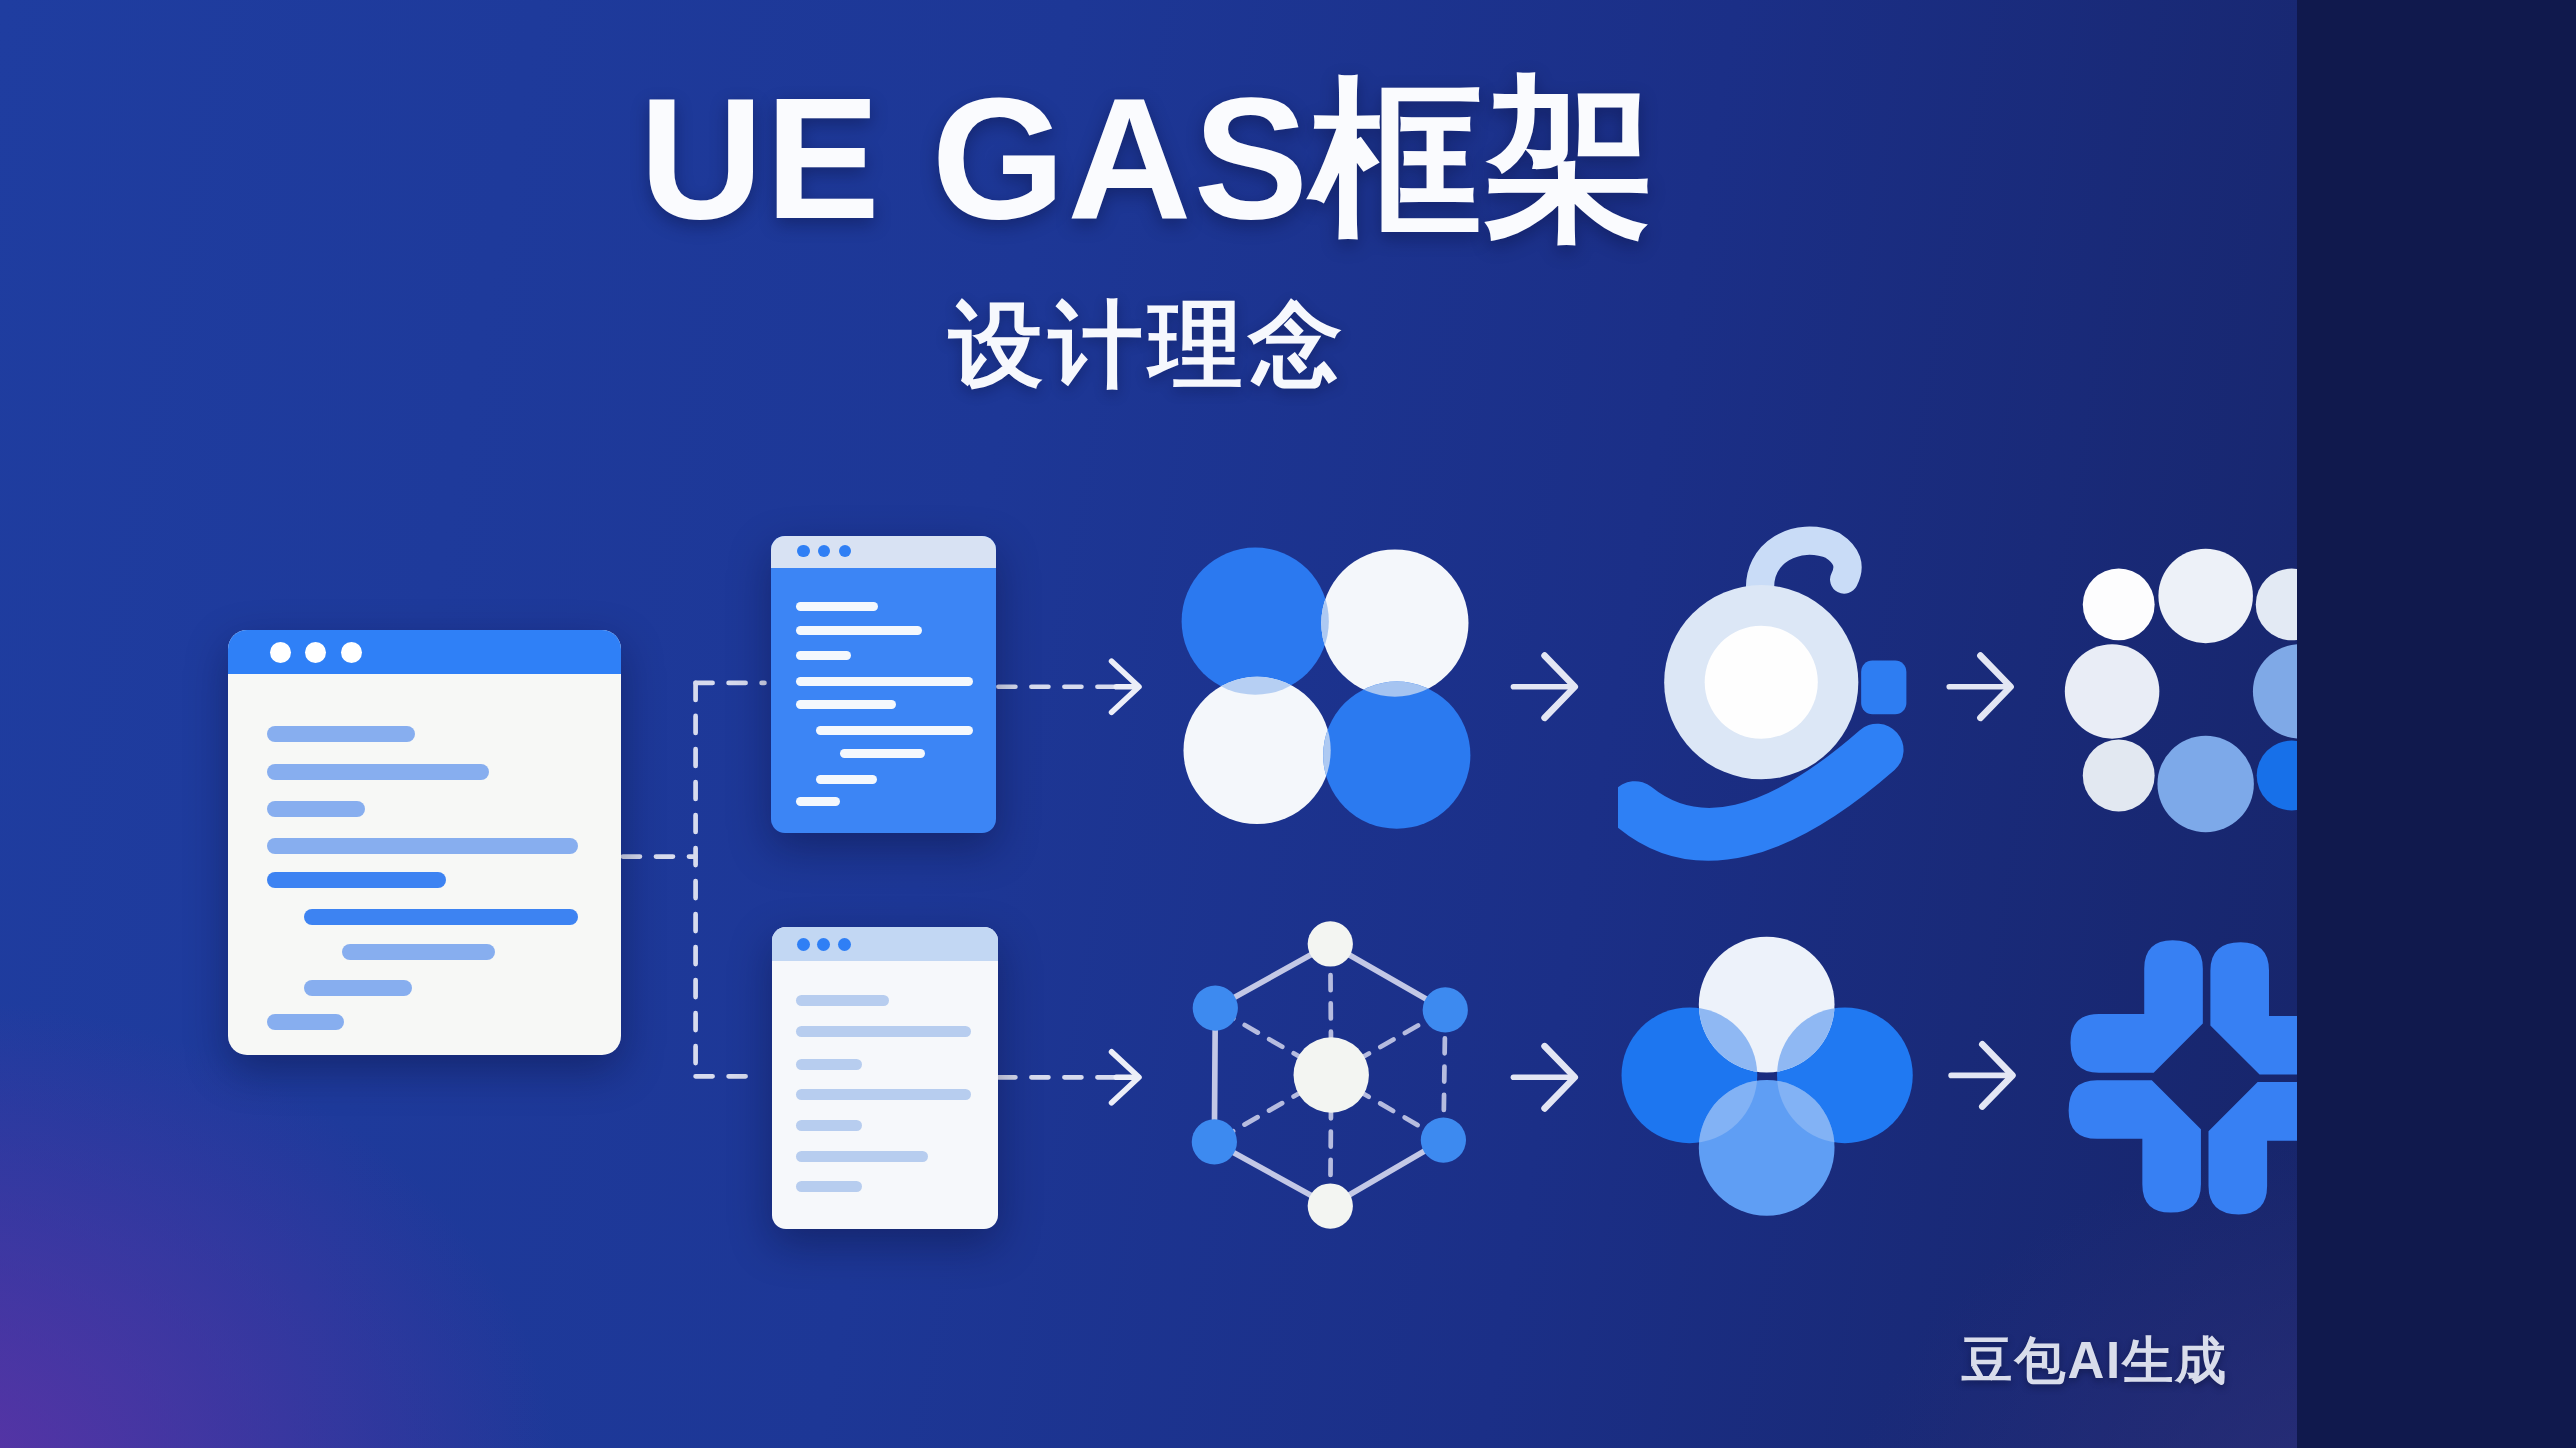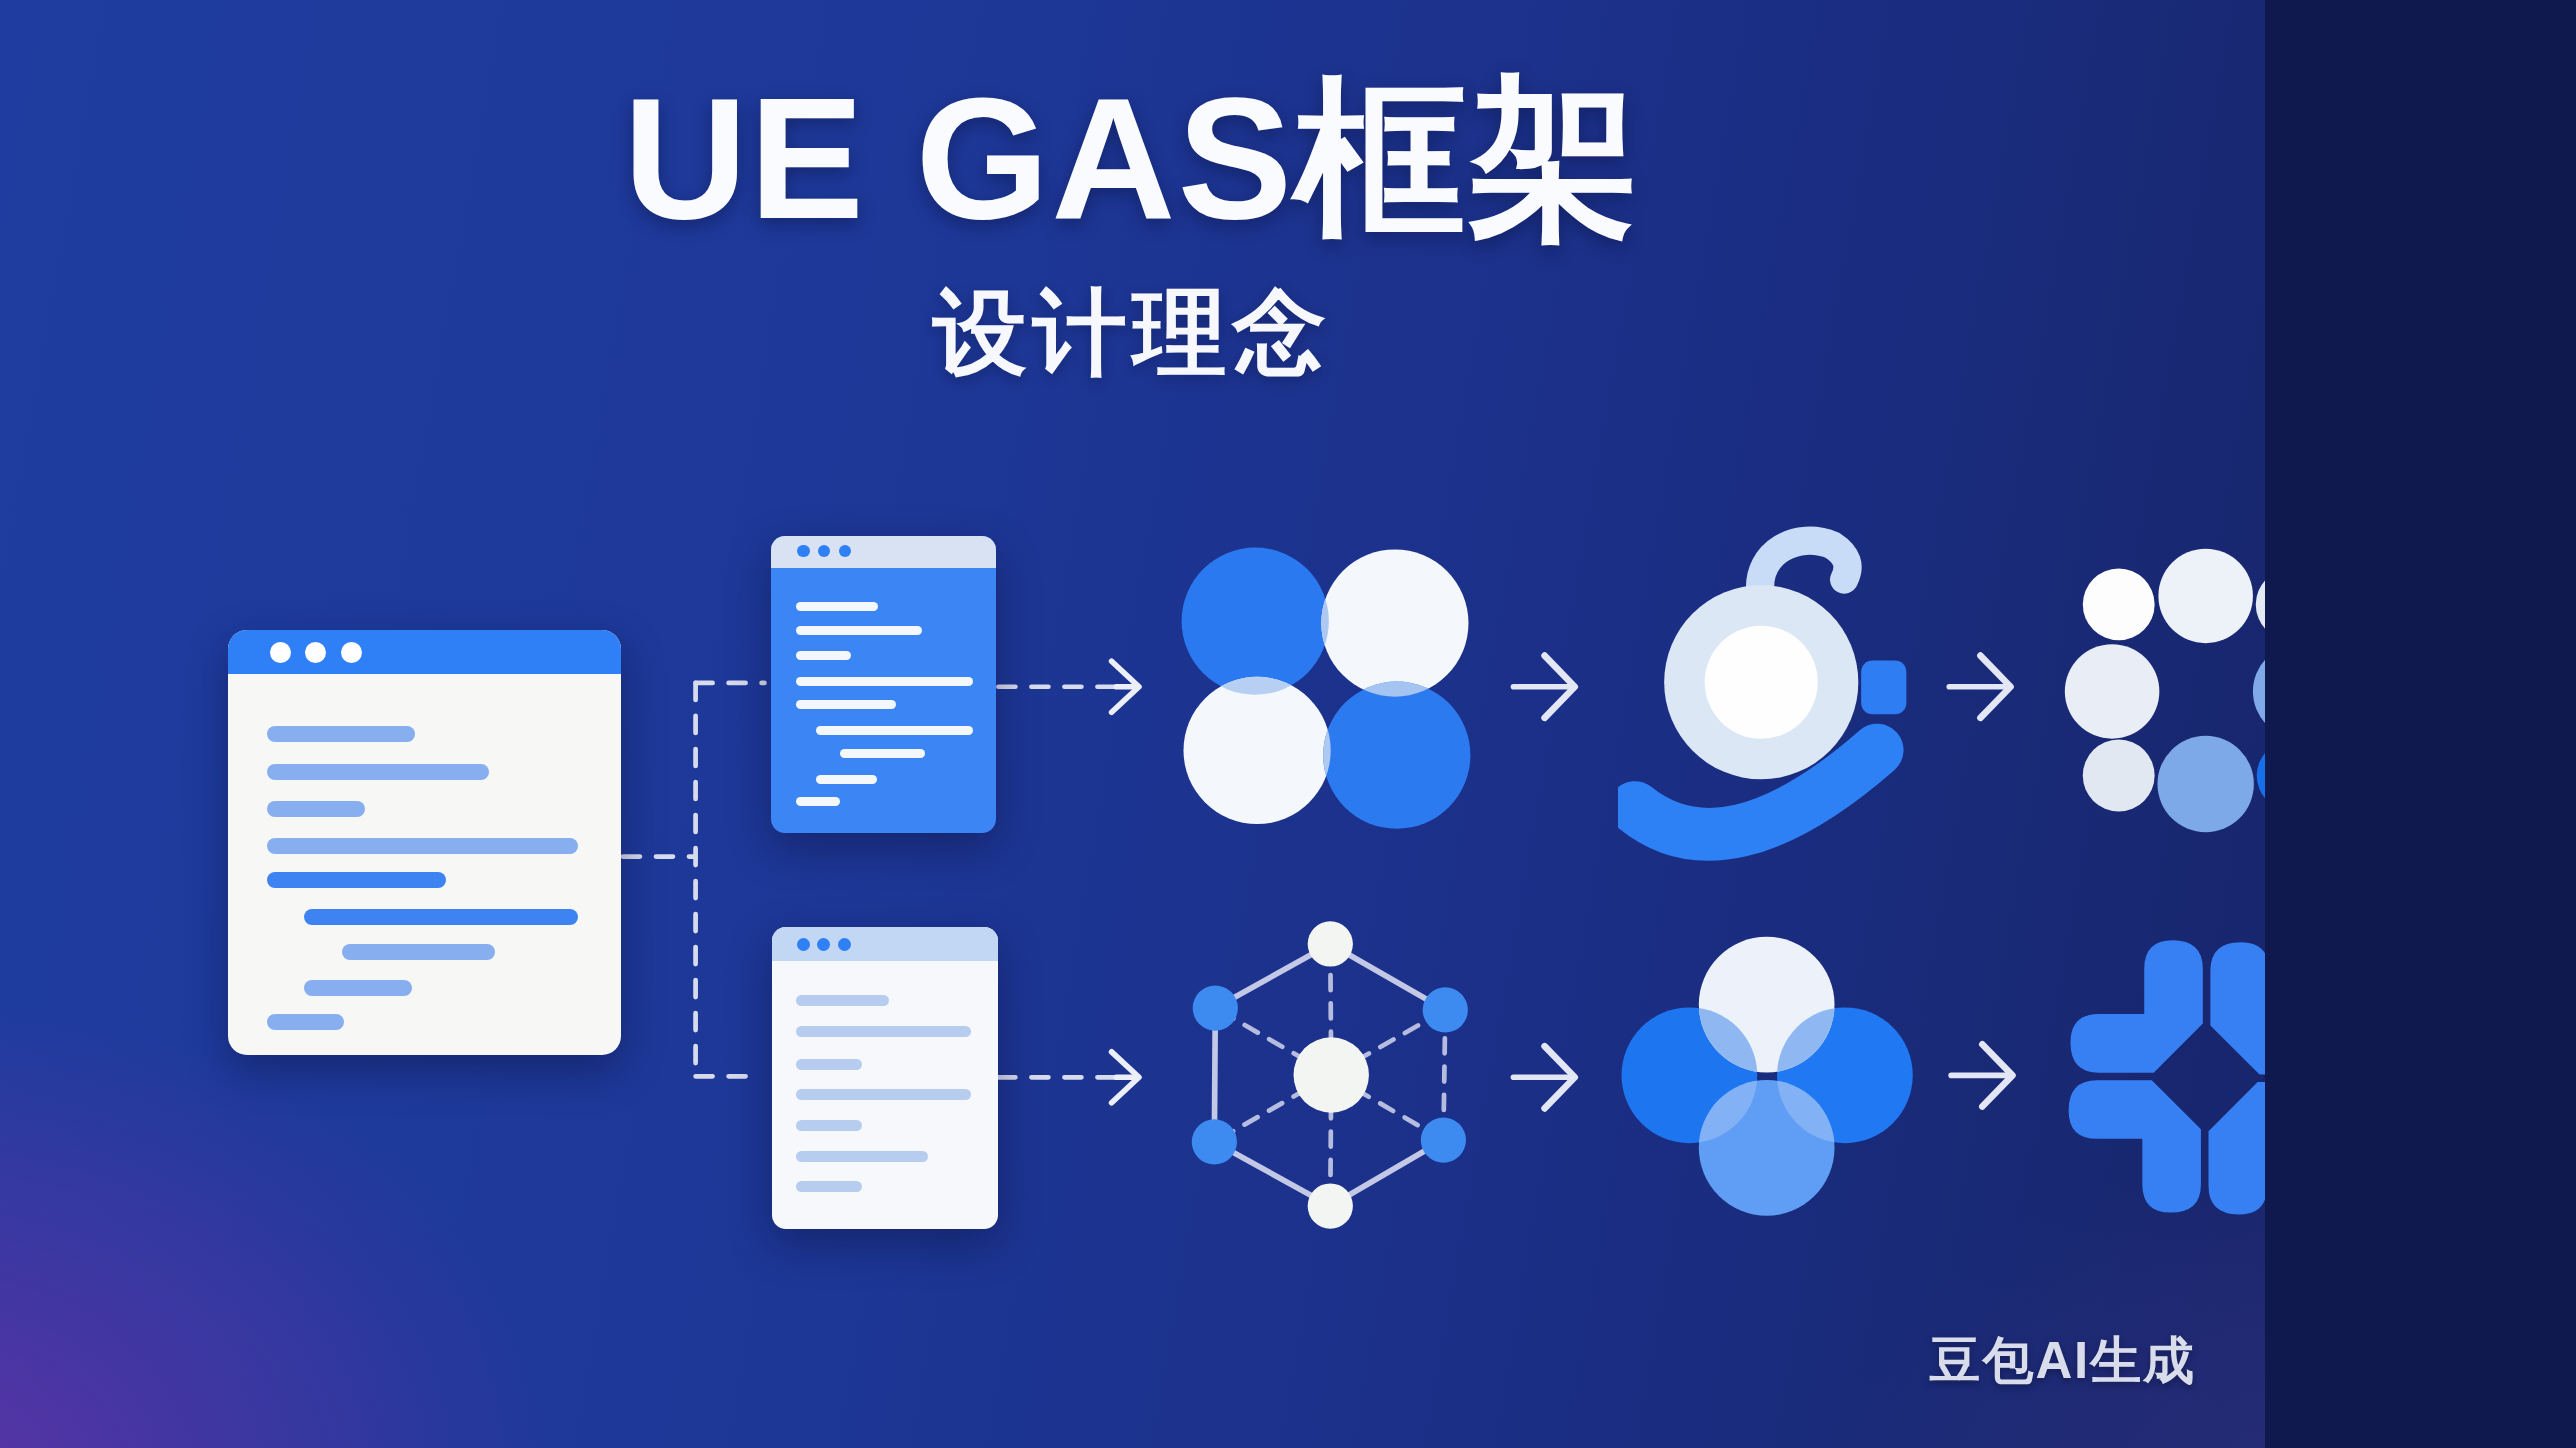--- a/index.html
+++ b/index.html
@@ -3,28 +3,29 @@
 <meta charset="utf-8">
 <style>
   html,body{margin:0;padding:0;background:#10194d;}
   .canvas{
     position:relative;width:2265px;height:1448px;overflow:hidden;
     font-family:"Liberation Sans","DejaVu Sans",sans-serif;
     background:
       radial-gradient(1085px 849px at -3% 103%, #5c33a6 0%, rgba(92,51,166,0) 58%),
       radial-gradient(944px 717px at 103% 106%, rgba(46,48,124,0.85) 0%, rgba(46,48,124,0) 55%),
       linear-gradient(100deg, #1f3da0 0%, #1d3796 42%, #1b2f87 68%, #17256a 100%);
+    padding-left: 32px;
   }
   .page-title{
     position:absolute;top:68px;left:0;right:0;margin:0;text-align:center;
     color:#fafbfe;font-size:172px;font-weight:800;line-height:1.05;letter-spacing:1.9px;
     text-shadow:0 5.7px 17px rgba(5,10,40,.35);
   }
   .page-subtitle{
-    position:absolute;top:270px;left:0;right:0;margin:0;text-align:center;
+    position:absolute;top:270px;left:0;right:0;margin:12px;text-align:center;
     color:#f6f8fd;font-size:94px;font-weight:700;letter-spacing:5.7px;
     text-shadow:0 3.8px 13.2px rgba(5,10,40,.3);
   }
   .card{position:absolute;border-radius:19px;box-shadow:0 15px 42px rgba(8,10,45,.38);overflow:hidden;}
   .card-header{position:absolute;top:0;left:0;right:0;}
   .card-body{position:absolute;inset:0;}
   .dot{position:absolute;border-radius:50%;}
   .skel-line{position:absolute;border-radius:93px;}
   #card-source{left:228px;top:630px;width:393px;height:425px;background:#f7f8f6;}
   #card-source .card-header{height:44px;}

